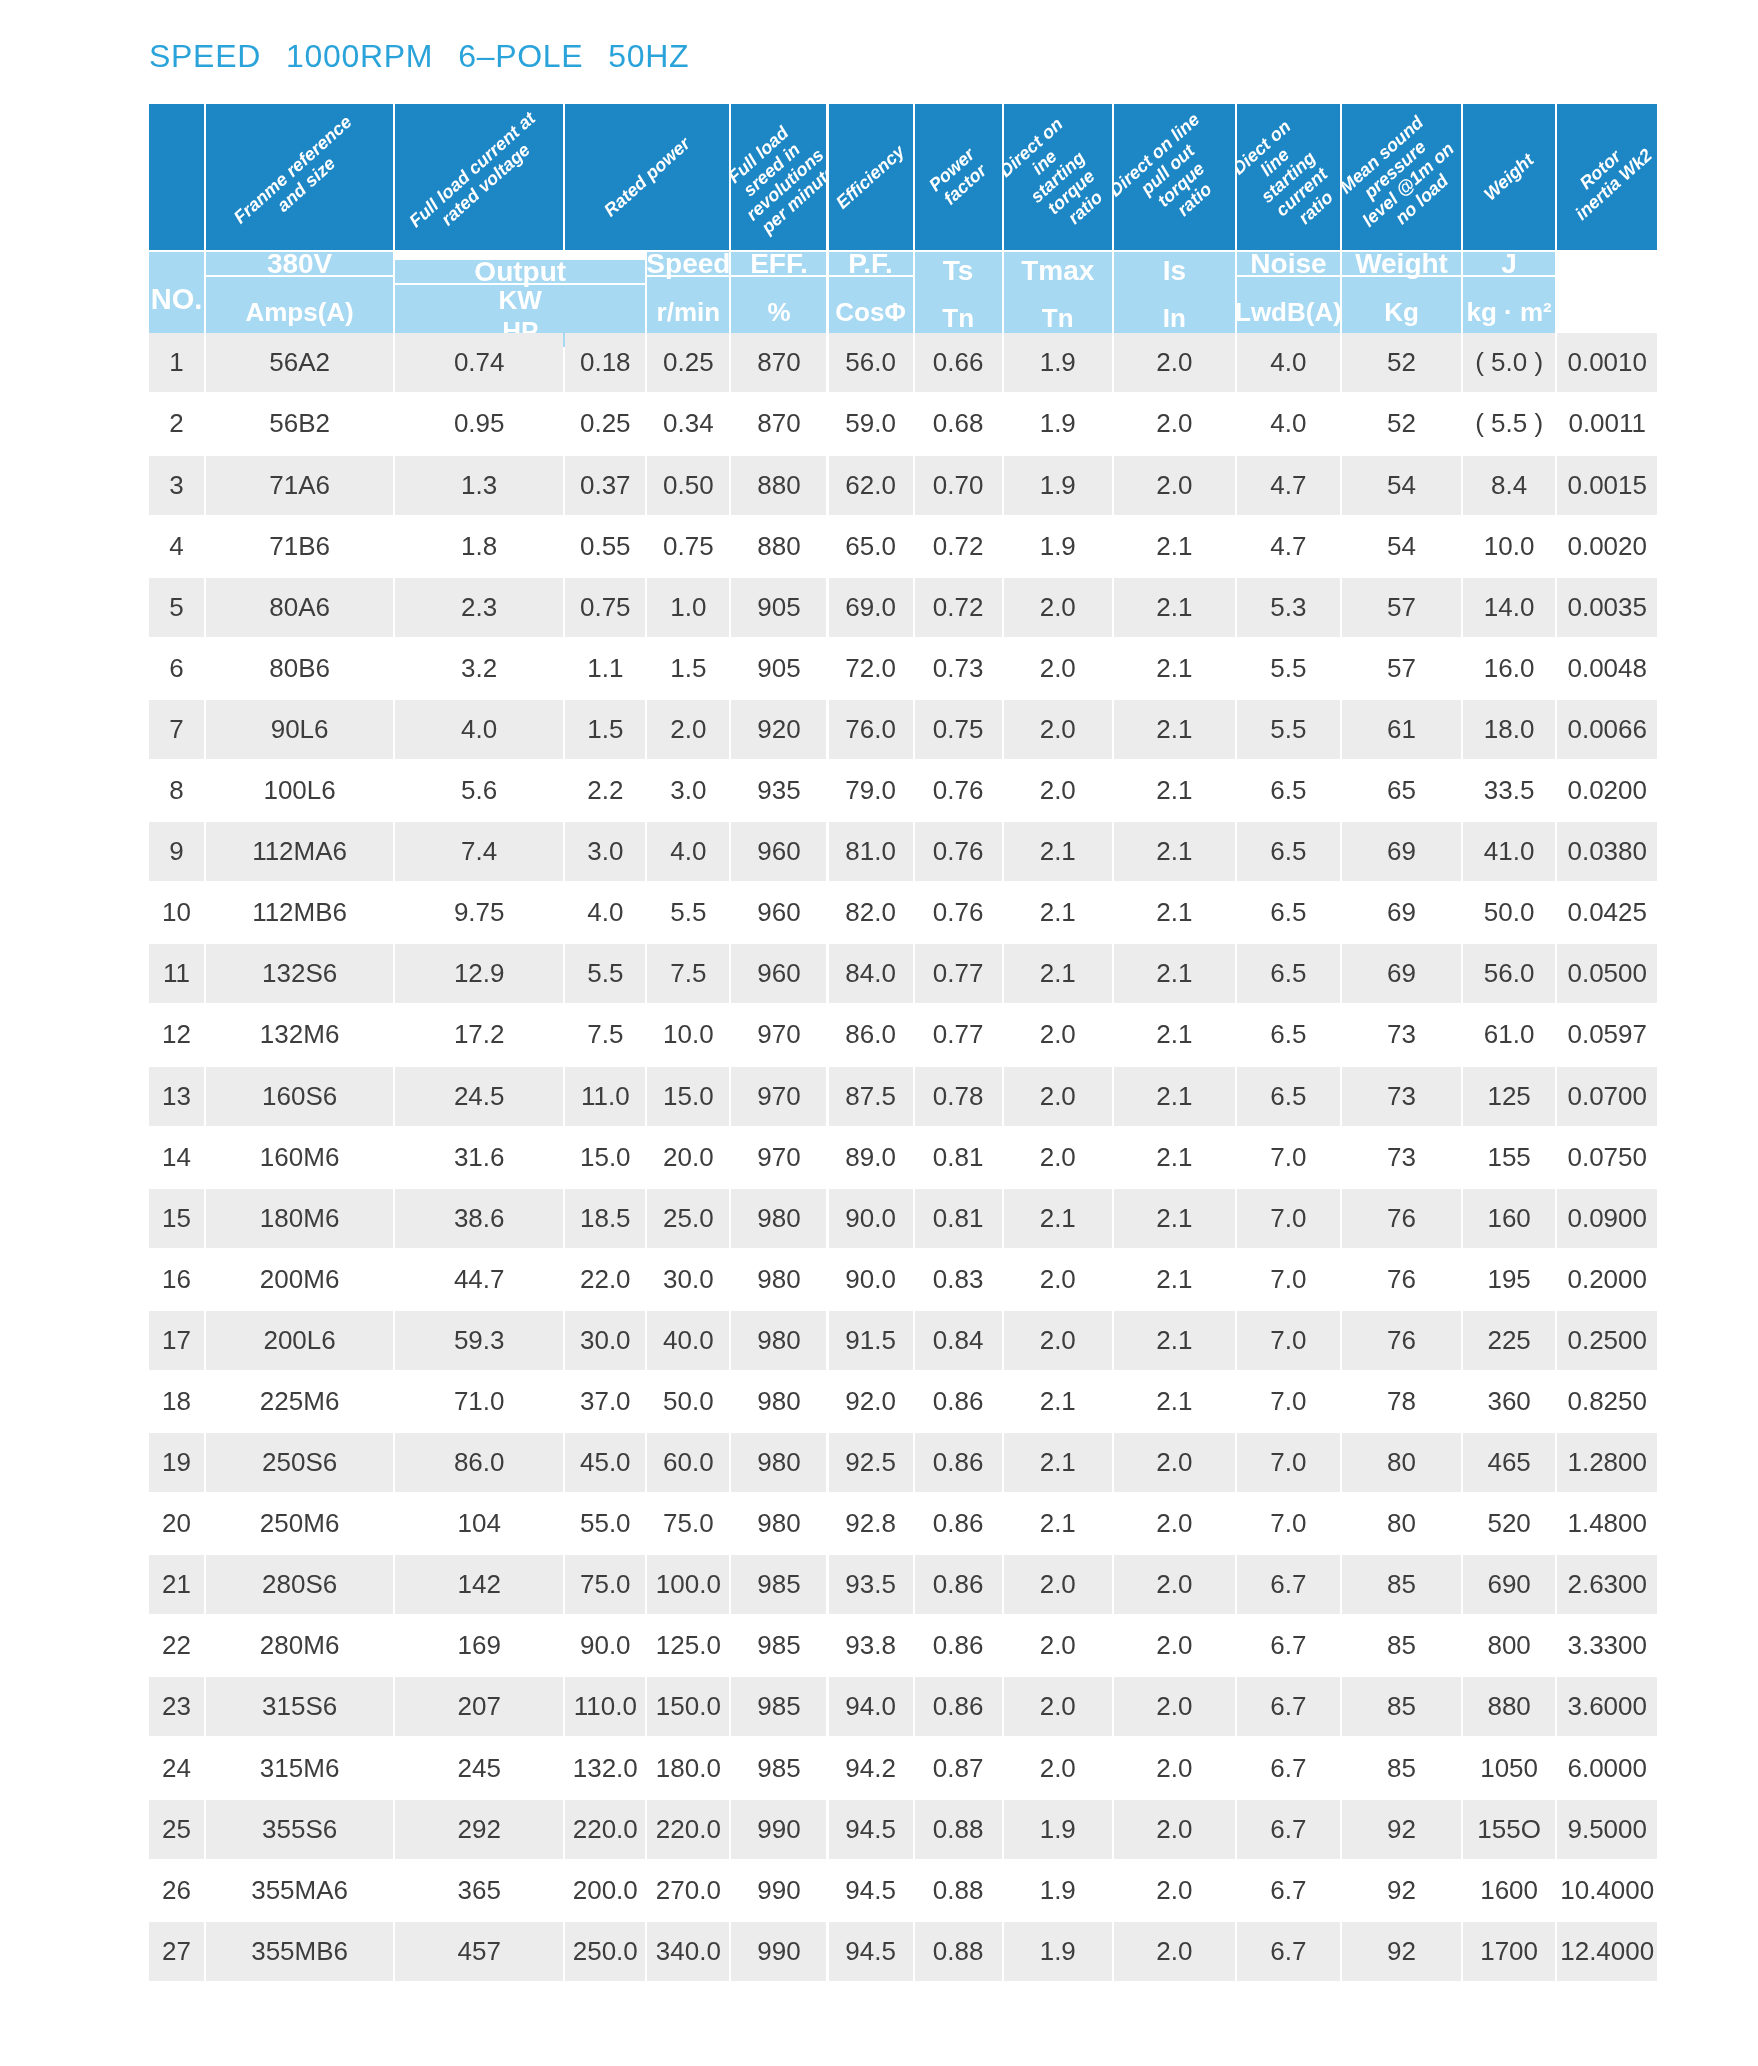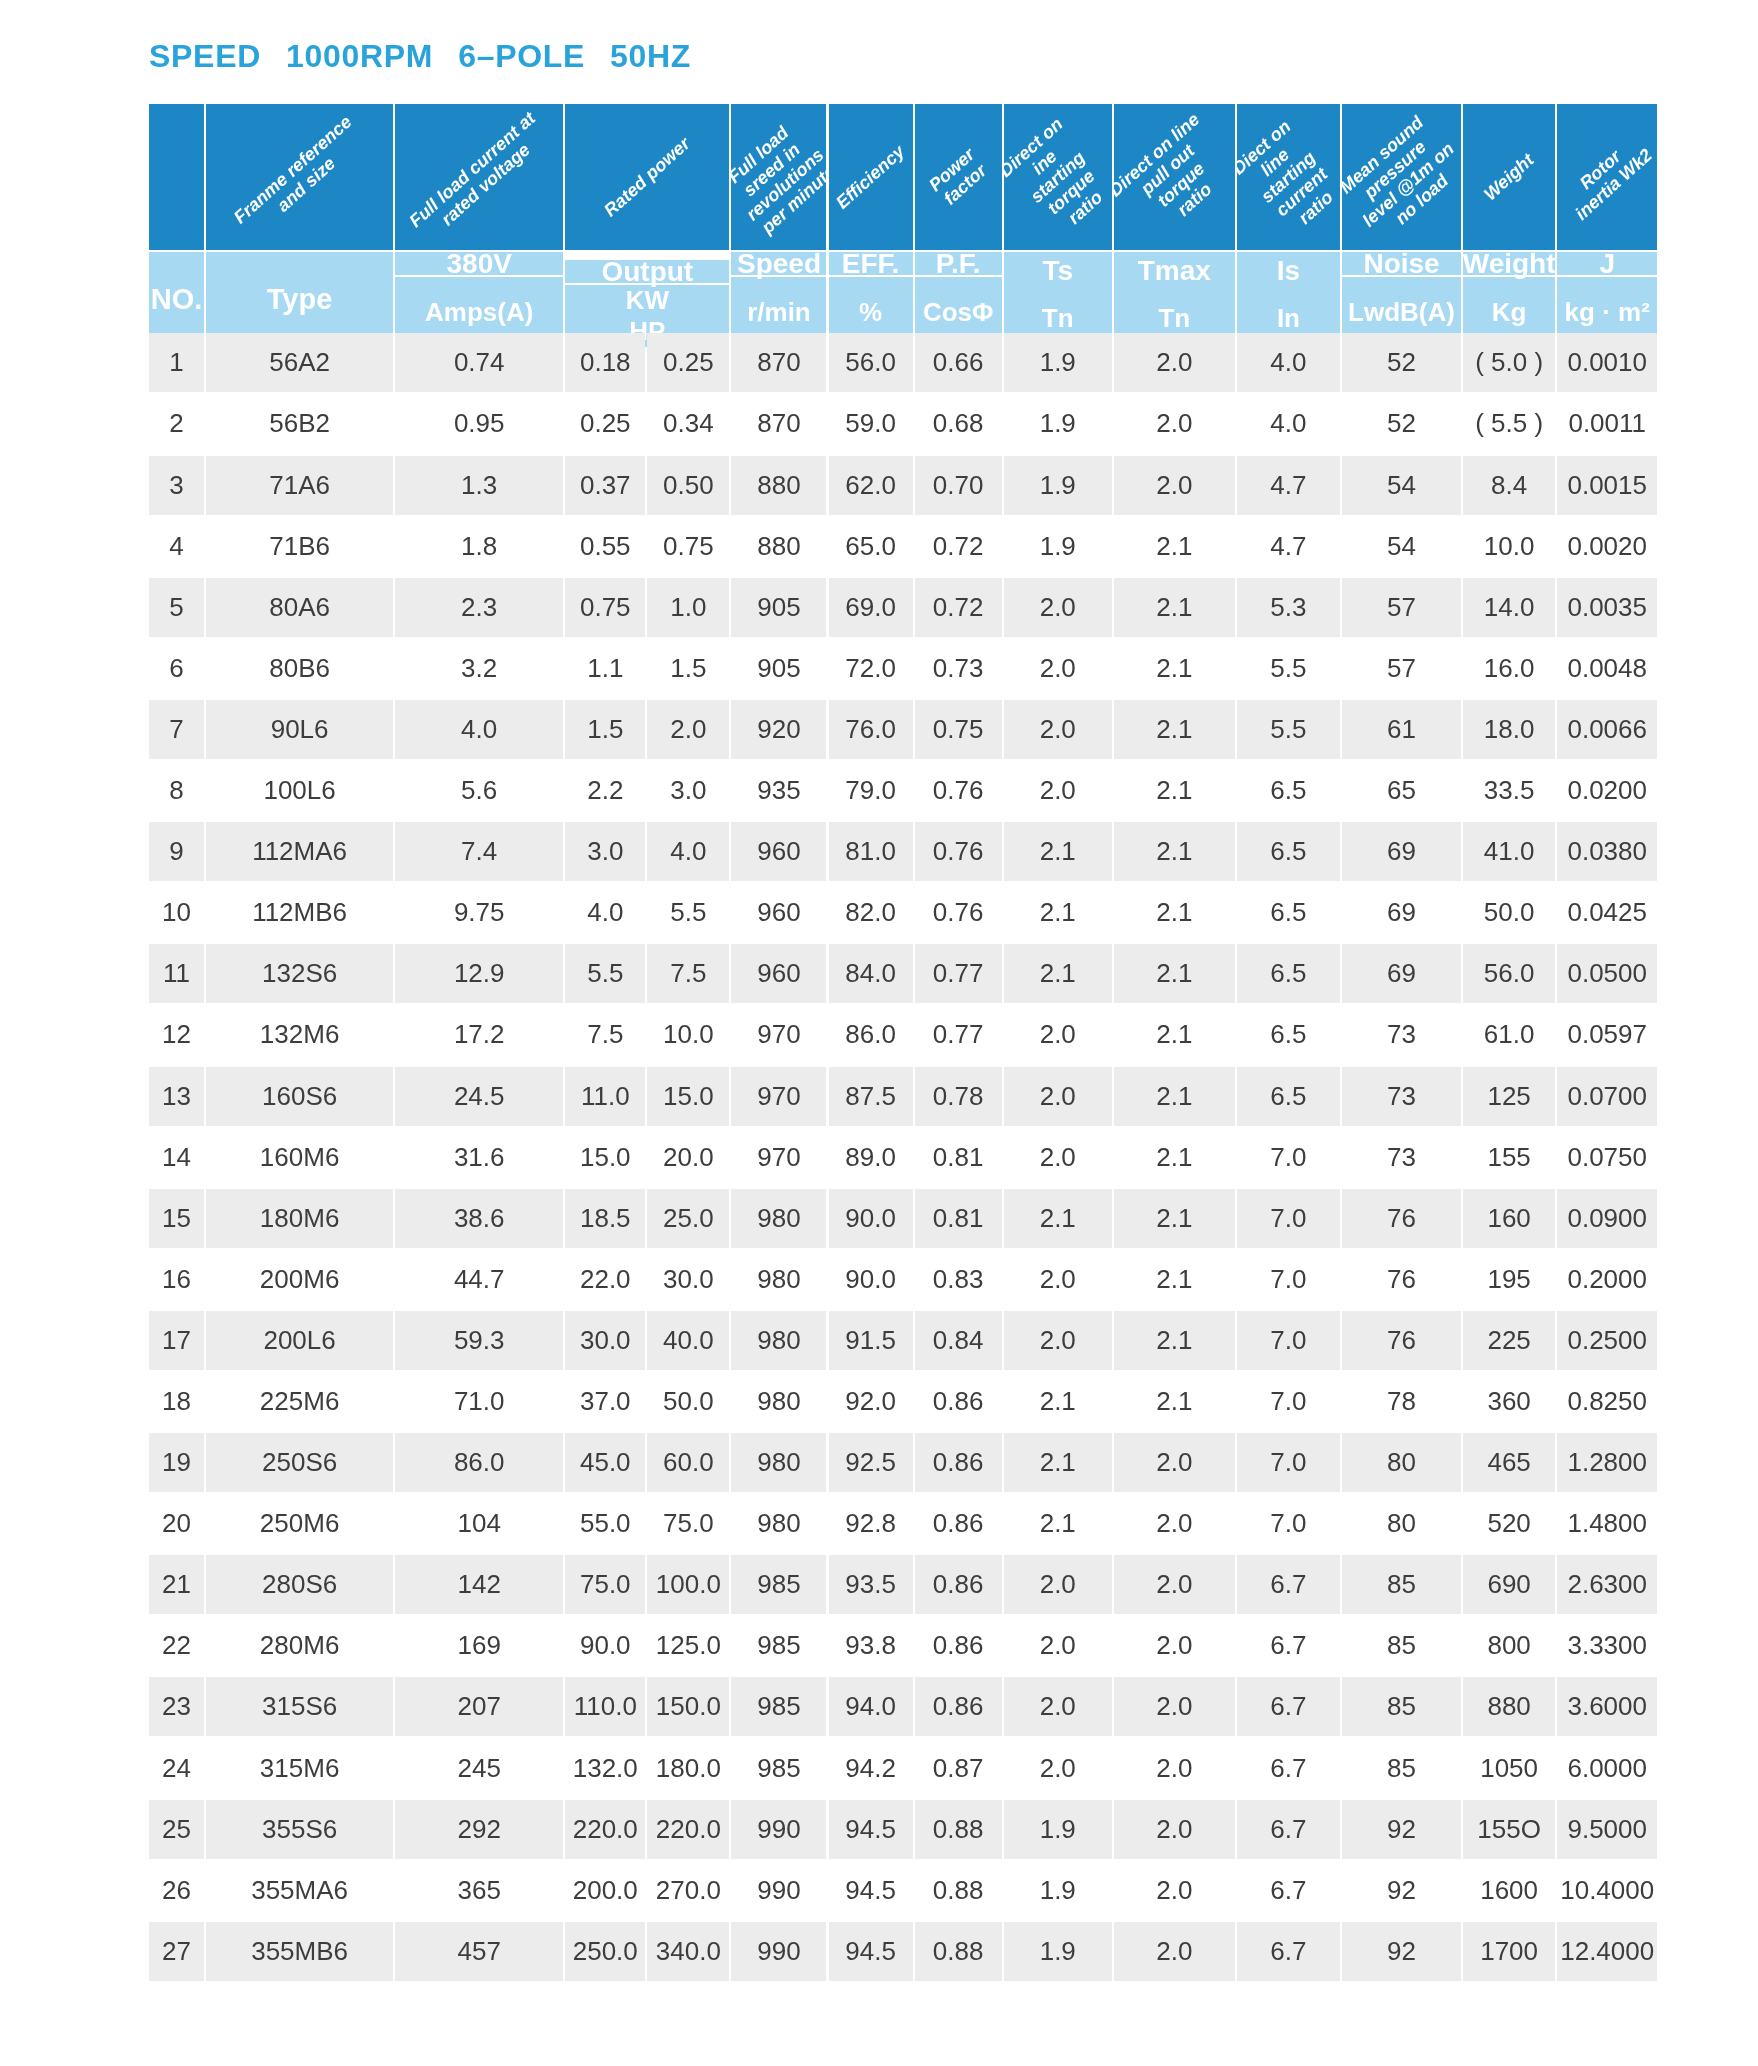--- a/index.html
+++ b/index.html
@@ -16,21 +16,21 @@
   body{
     width:1758px;height:2066px;position:relative;
     font-family:"Liberation Sans","DejaVu Sans",sans-serif;
   }
   .content{position:absolute;left:149px;top:29px;width:1481px;}
   .page-title{
     color:var(--title-navy);font-size:39px;font-weight:bold;
     letter-spacing:0.7px;line-height:1.0;
   }
   .page-subtitle{
-    color:var(--subtitle-blue);font-size:32px;font-weight:bold;
+    color:var(--subtitle-blue);font-size:32px;font-weight:normal;
     margin-top:11.2px;letter-spacing:0.7px;word-spacing:15.4px;line-height:1.0;
   }
   .table-wrap{margin-top:32px;width:1481px;}
   .grid14{display:grid;grid-template-columns:var(--cols);column-gap:2.1px;}
 
   
   .diag-row{height:146px;margin-bottom:2.1px;background:#fff;}
   .dcell{
     background:var(--dark-blue);
     display:flex;align-items:center;justify-content:center;
@@ -127,23 +127,20 @@
           <span class="dtext">Weight</span>
         </div>
       <div class="dcell">
           <span class="dtext">Rotor inertia Wk2</span>
         </div>
     </div>
 
     <div class="subhead-row grid14">
       <div class="hcell">
           <div class="hsolo">NO.</div>
-        </div>
-      <div class="hcell">
-          <div class="hsolo">Type</div>
         </div>
       <div class="hcell">
         <div class="htop">380V</div>
         <div class="hbot">Amps(A)</div>
       </div>
       <div class="hcell span2">
         <div class="htop">Output</div>
         <div class="hbot split">
           <span class="half kw">KW</span>
           <span class="vdiv"></span>

